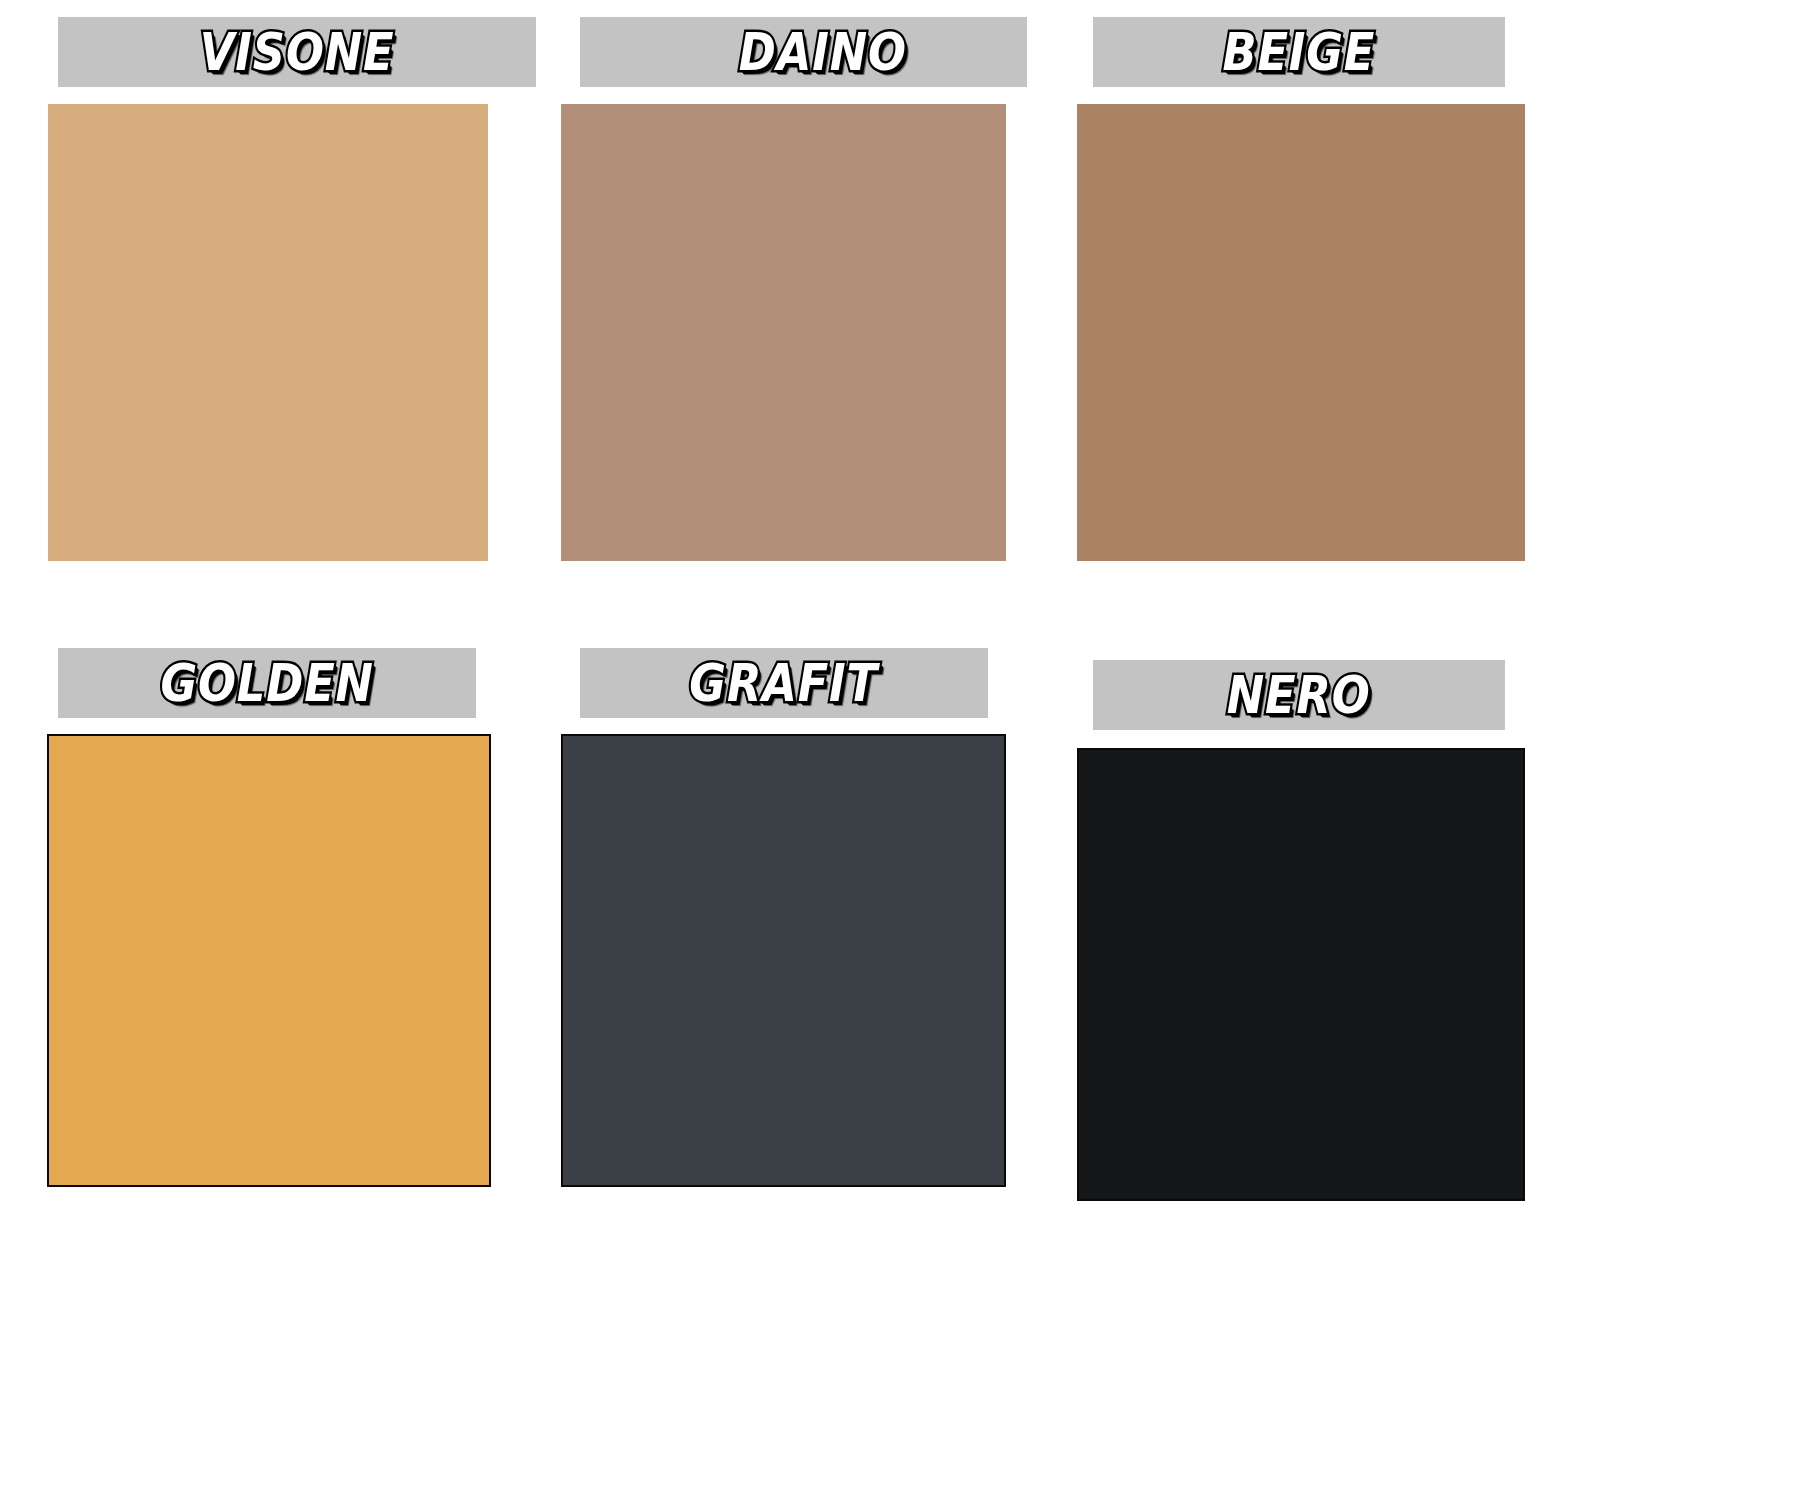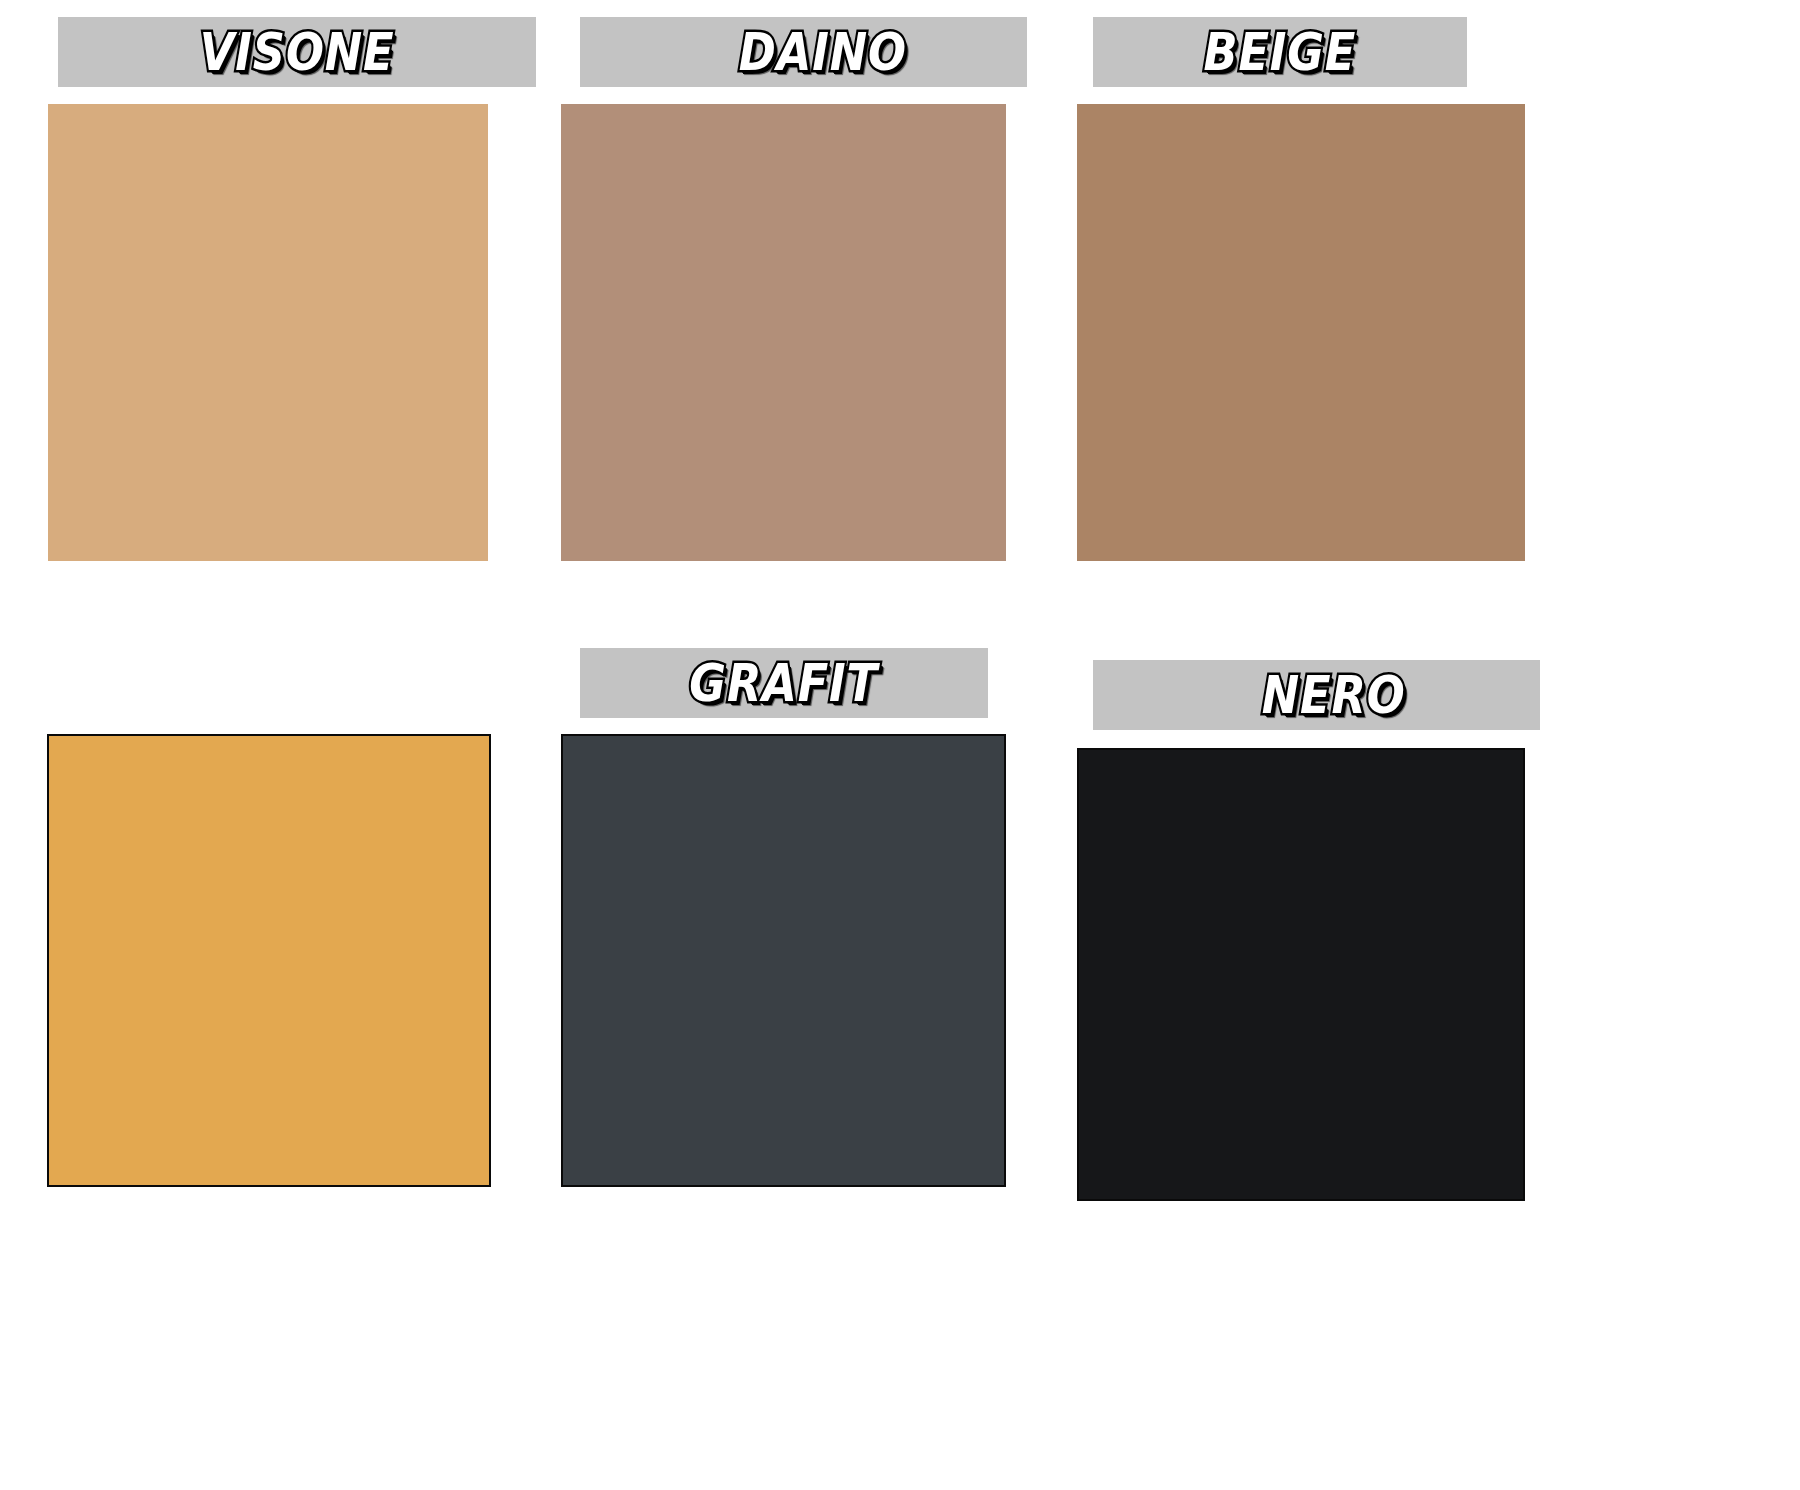--- a/index.html
+++ b/index.html
@@ -56,31 +56,31 @@
     position: absolute;
     box-sizing: border-box;
   }
   .color-chip.bordered {
     border: 2px solid #0a0a0a;
   }
 
   
   #banner-visone { left: 58px;   top: 17px;  width: 478px; height: 70px; }
   #banner-daino  { left: 580px;  top: 17px;  width: 408px; height: 70px; padding-left: 39px; }
-  #banner-beige  { left: 1093px; top: 17px;  width: 374px; height: 70px; text-align: right; }
+  #banner-beige  { left: 1093px; top: 17px;  width: 412px; height: 70px; text-align: right; }
 
   
   #chip-visone { left: 48px;   top: 104px; width: 440px; height: 457px; }
   #chip-daino  { left: 561px;  top: 104px; width: 445px; height: 457px; }
   #chip-beige  { left: 1077px; top: 104px; width: 448px; height: 457px; }
 
   
   #banner-golden { left: 58px;   top: 648px; width: 418px; height: 70px; }
   #banner-grafit { left: 580px;  top: 648px; width: 408px; height: 70px; }
-  #banner-nero   { left: 1093px; top: 660px; width: 412px; height: 70px; padding-left: 35px; }
+  #banner-nero   { left: 1093px; top: 660px; width: 412px; height: 70px; }
 
   
   #chip-golden { left: 47px;   top: 734px; width: 444px; height: 453px; }
   #chip-grafit { left: 561px;  top: 734px; width: 445px; height: 453px; }
   #chip-nero   { left: 1077px; top: 748px; width: 448px; height: 453px; }
 </style>
 </head>
 <body>
 
 <div id="palette-sheet" style="background-color: rgb(255, 255, 255);">
@@ -93,20 +93,23 @@
   <div class="label-banner" id="banner-daino" style="background-color: rgb(195, 195, 195);">
     <span class="label-text">DAINO</span>
   </div>
   <div class="color-chip" id="chip-daino" style="background-color: rgb(178, 143, 121);"></div>
 
   <div class="label-banner" id="banner-beige" style="background-color: rgb(195, 195, 195);">
     <span class="label-text">BEIGE</span>
   </div>
   <div class="color-chip" id="chip-beige" style="background-color: rgb(171, 132, 101);"></div>
 
+  <div class="label-banner" id="banner-golden" style="background-color: rgb(195, 195, 195);">
+    <span class="label-text">GOLDEN</span>
+  </div>
   <div class="color-chip bordered" id="chip-golden" style="background-color: rgb(227, 168, 80);"></div>
 
   <div class="label-banner" id="banner-grafit" style="background-color: rgb(195, 195, 195);">
     <span class="label-text">GRAFIT</span>
   </div>
   <div class="color-chip bordered" id="chip-grafit" style="background-color: rgb(58, 64, 69);"></div>
 
   <div class="label-banner" id="banner-nero" style="background-color: rgb(195, 195, 195);">
     <span class="label-text">NERO</span>
   </div>

